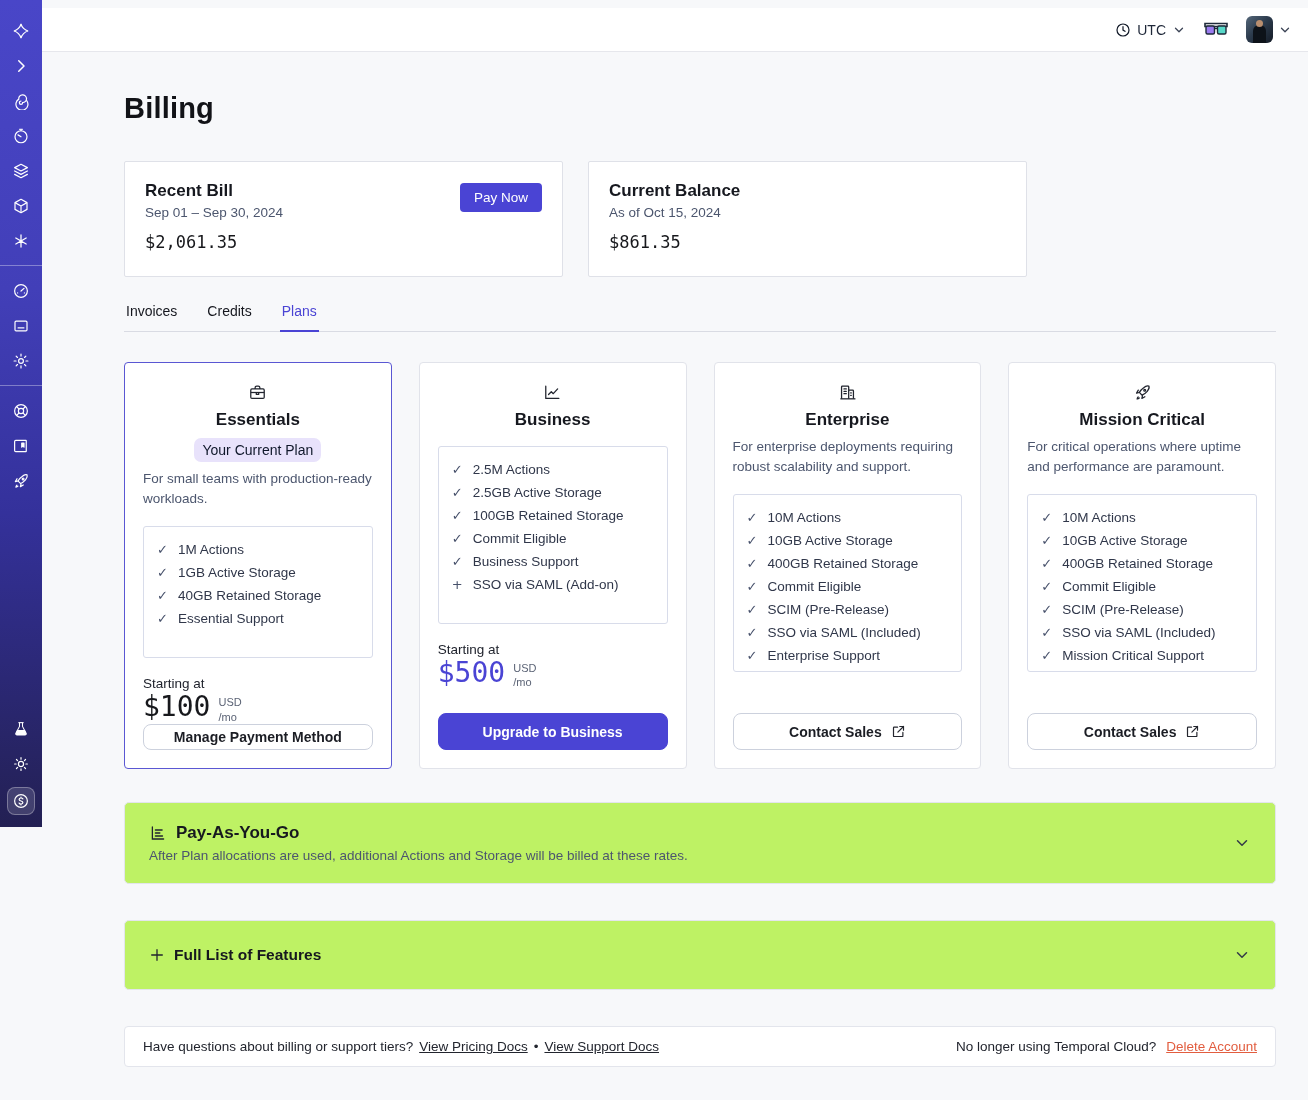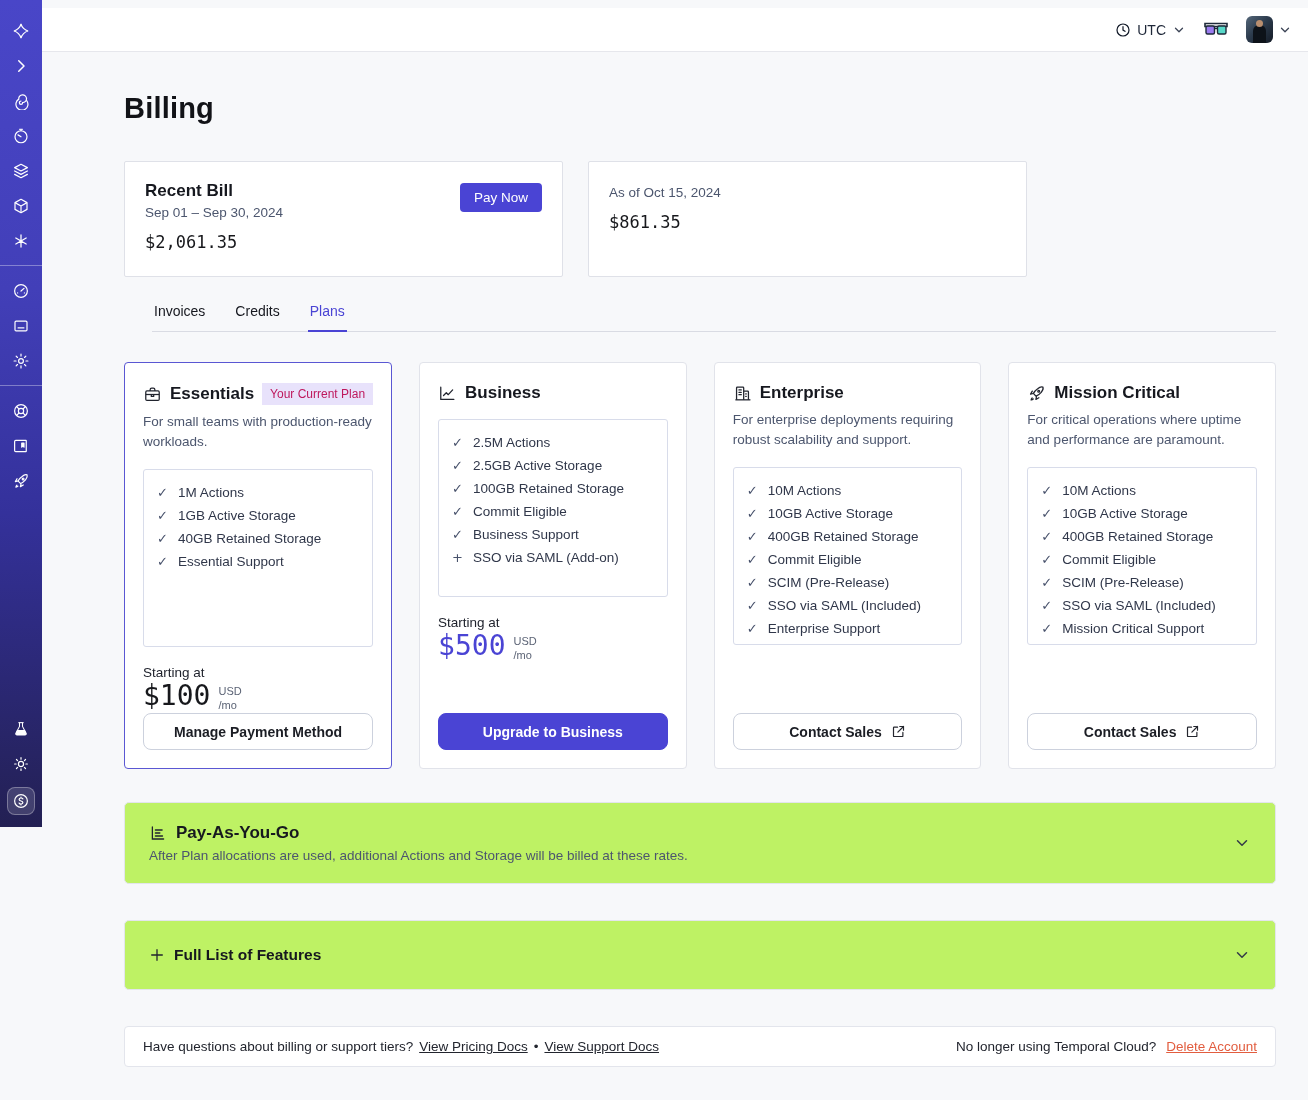--- a/index.html
+++ b/index.html
@@ -63,38 +63,38 @@
   .sum-title { font-size:17px; font-weight:700; color:#16181f; }
   .sum-sub { font-size:13.5px; color:#4c566e; margin-top:4px; }
   .sum-amount { font-family:"DejaVu Sans Mono", monospace; font-size:17px; color:#17181c; margin-top:12px; }
   .pay-btn {
     position:absolute; right:20px; top:21px;
     background:var(--accent); color:#fff; border:none; border-radius:4px;
     font-family:inherit; font-size:13.5px; padding:7px 14px; cursor:pointer;
   }
 
   
-  .tabs { display:flex; gap:26px; margin-top:26px; border-bottom:1px solid #d9dbe3;margin-left:28px; }
+  .tabs { display:flex; gap:26px; margin-top:26px; border-bottom:1px solid #d9dbe3; }
   .tab { font-size:14px; color:#15171e; padding:0 2px 12px; cursor:pointer; position:relative; }
   .tab.active { color:var(--accent); }
   .tab.active::after { content:""; position:absolute; left:0; right:0; bottom:-1px; height:2px; background:var(--accent); }
 
   
   .plans-row { display:flex; gap:27px; margin-top:30px; }
   .plan-card {
     flex:1; height:407px; background:#fff; border:1px solid #e1e3ea; border-radius:4px;
     padding:20px 18px 18px; display:flex; flex-direction:column;
   }
   .plan-card.current { border:1.5px solid #5a57d3; }
-  .plan-head { display:flex; align-items:center; gap:8px; }
+  .plan-head { display:flex; align-items:center; gap:8px;flex-direction:column; }
   .plan-icon { width:19px; height:19px; color:#21242e; flex:none; }
   .plan-name { font-size:17px; font-weight:700; color:#16181f; white-space:nowrap; }
   .plan-badge {
-    background:var(--badge-bg); color:#be185d; font-size:12px; padding:4px 8px;
-    border-radius:0; white-space:nowrap;
+    background:var(--badge-bg); color:#0f172a; font-size:14px; padding:4px 8px;
+    border-radius:7px; white-space:nowrap;
   }
   .plan-desc { font-size:13.5px; line-height:1.5; color:#4c566e; margin-top:7px; }
   .feature-box {
     list-style:none; margin-top:16px; height:178px;
     border:1px solid #d8dcea; border-radius:3px; padding:15px 13px;
     display:flex; flex-direction:column; gap:8px; overflow:hidden;
   }
   .feature { display:flex; align-items:baseline; gap:8px; font-size:13.5px; color:#30374a; }
   .mark { font-family:"DejaVu Sans", sans-serif; color:#47516b; font-size:13px; width:13px; flex:none; }
   .price-block { margin-top:18px; }
@@ -248,20 +248,21 @@
   <h1 class="page-title">Billing</h1>
 
   <div class="summary-row">
     <section class="sum-card">
       <div class="sum-title">Recent Bill</div>
       <div class="sum-sub">Sep 01 – Sep 30, 2024</div>
       <div class="sum-amount">$2,061.35</div>
       <button class="pay-btn">Pay Now</button>
     </section>
     <section class="sum-card">
+      <div class="sum-title">Current Balance</div>
       <div class="sum-sub">As of Oct 15, 2024</div>
       <div class="sum-amount">$861.35</div>
     </section>
   </div>
 
   <nav class="tabs">
     <div class="tab">Invoices</div>
     <div class="tab">Credits</div>
     <div class="tab active">Plans</div>
   </nav>

